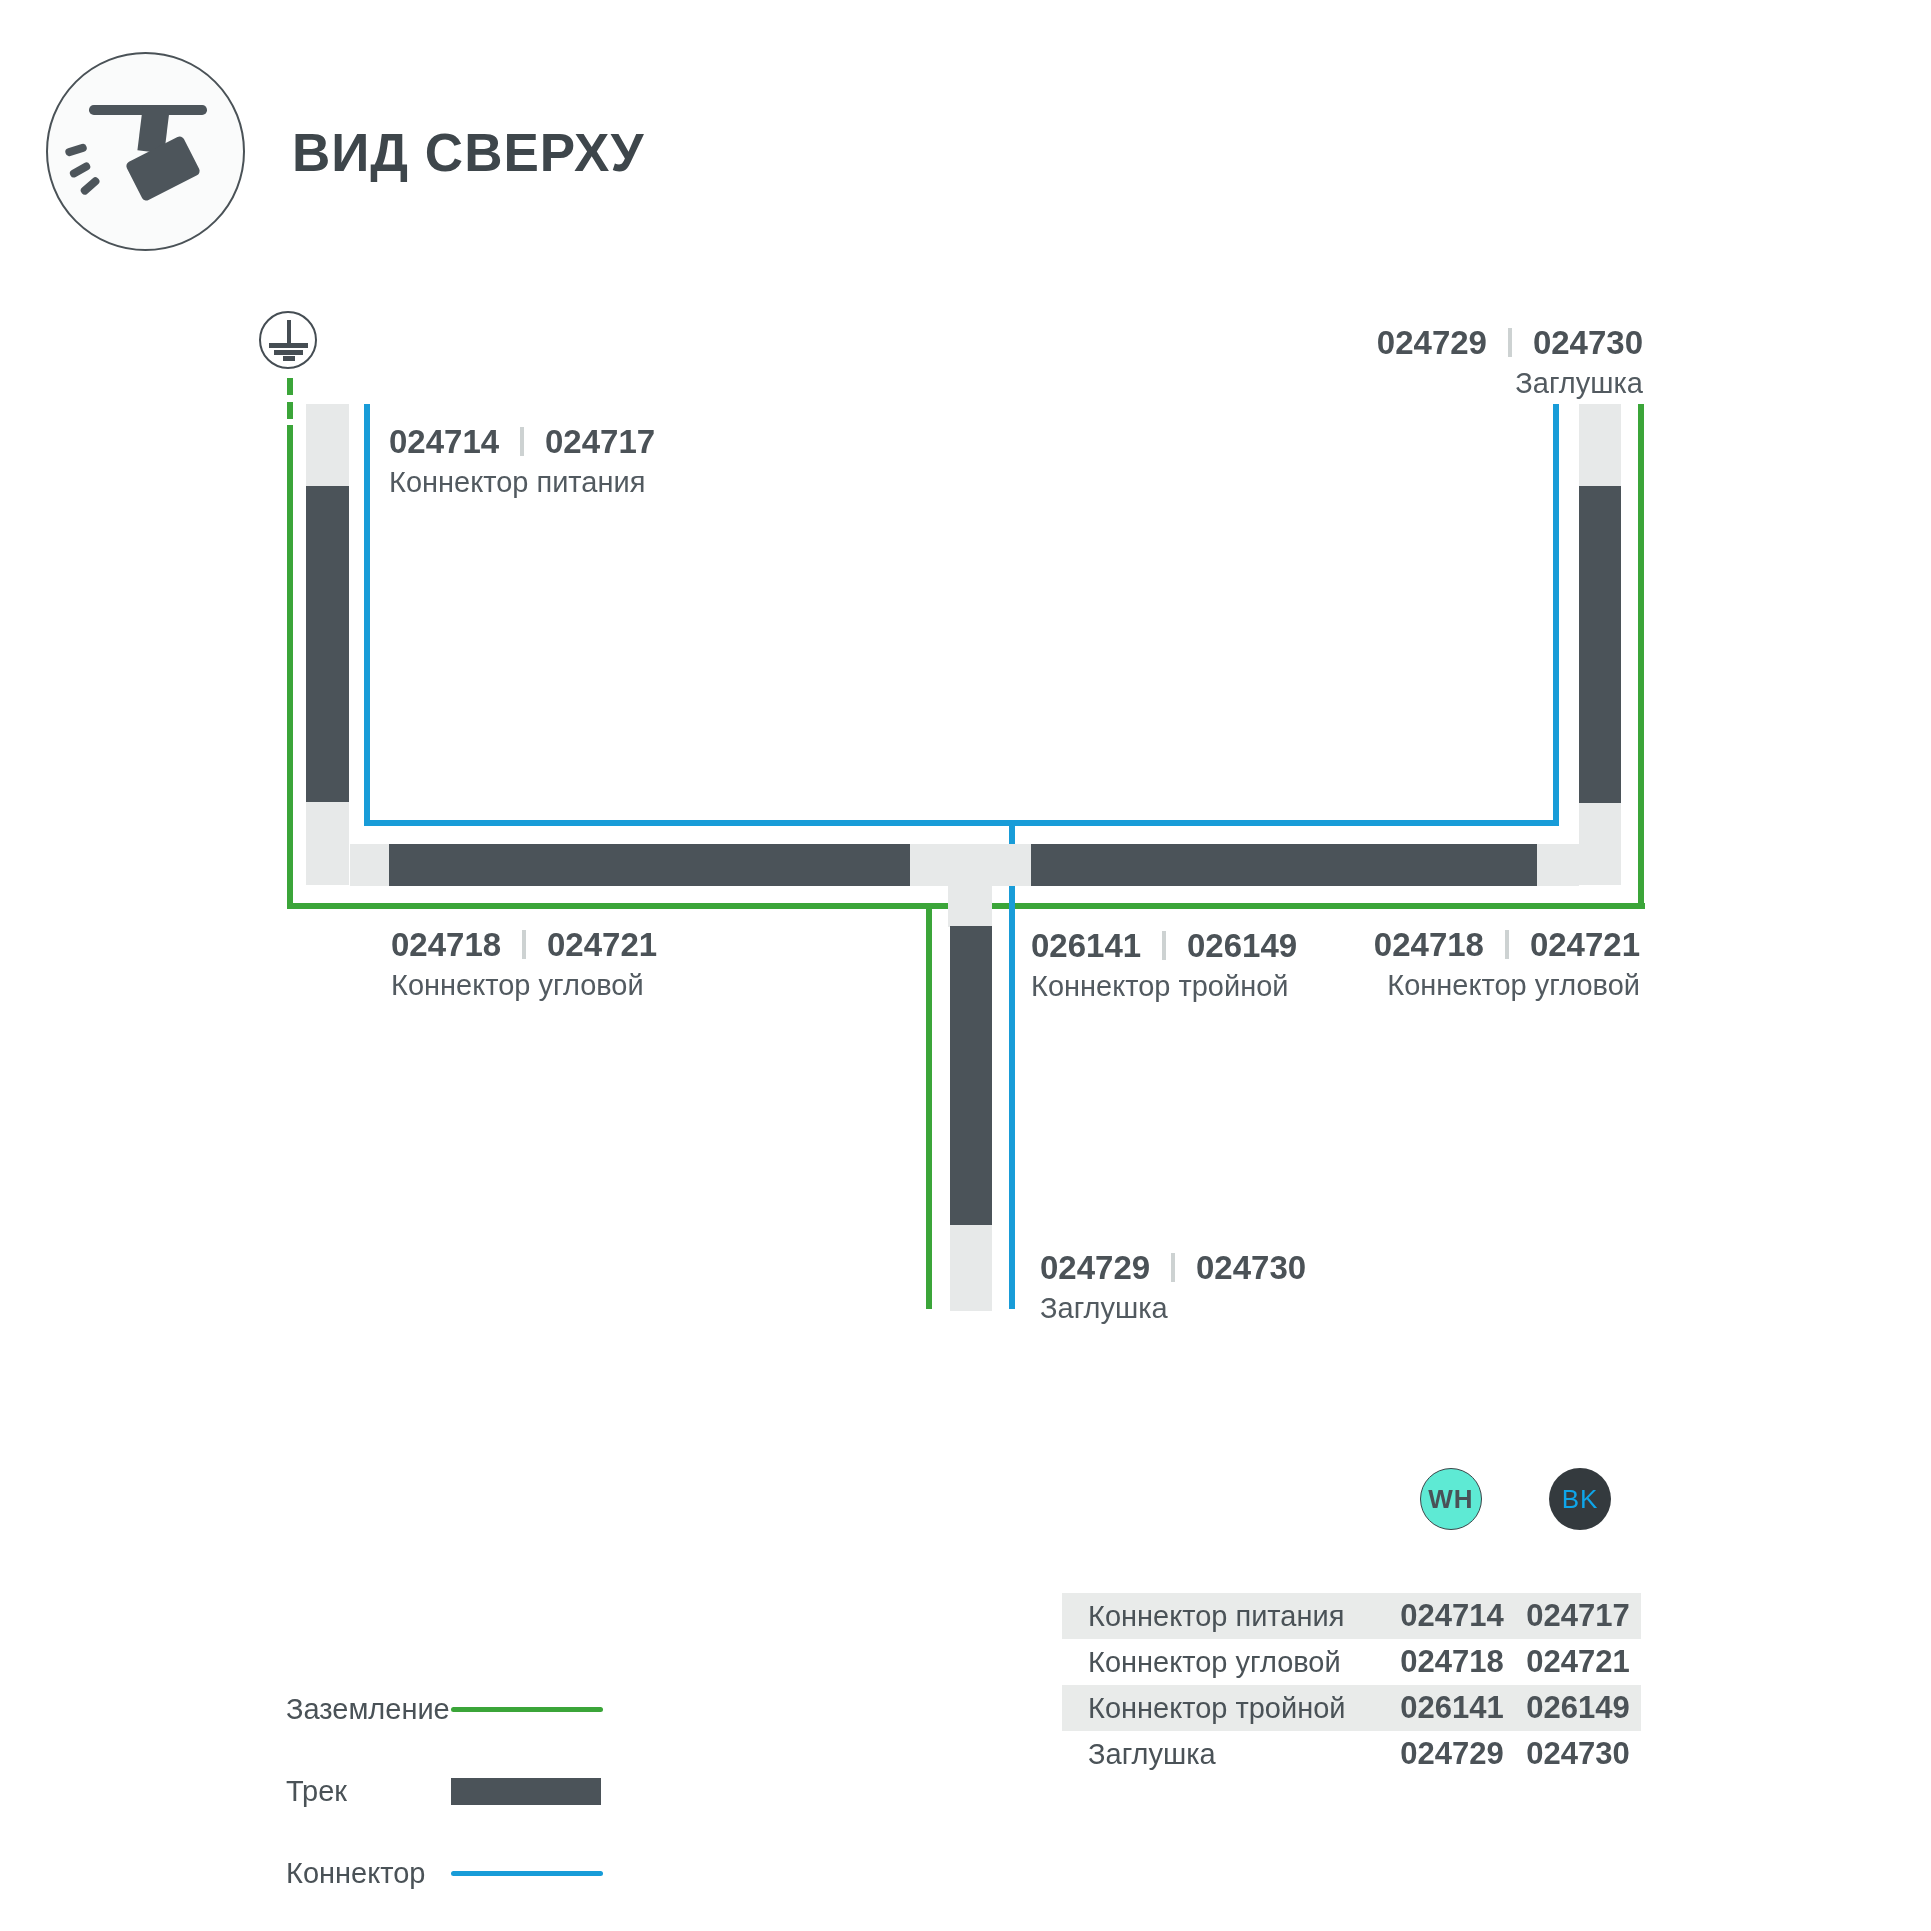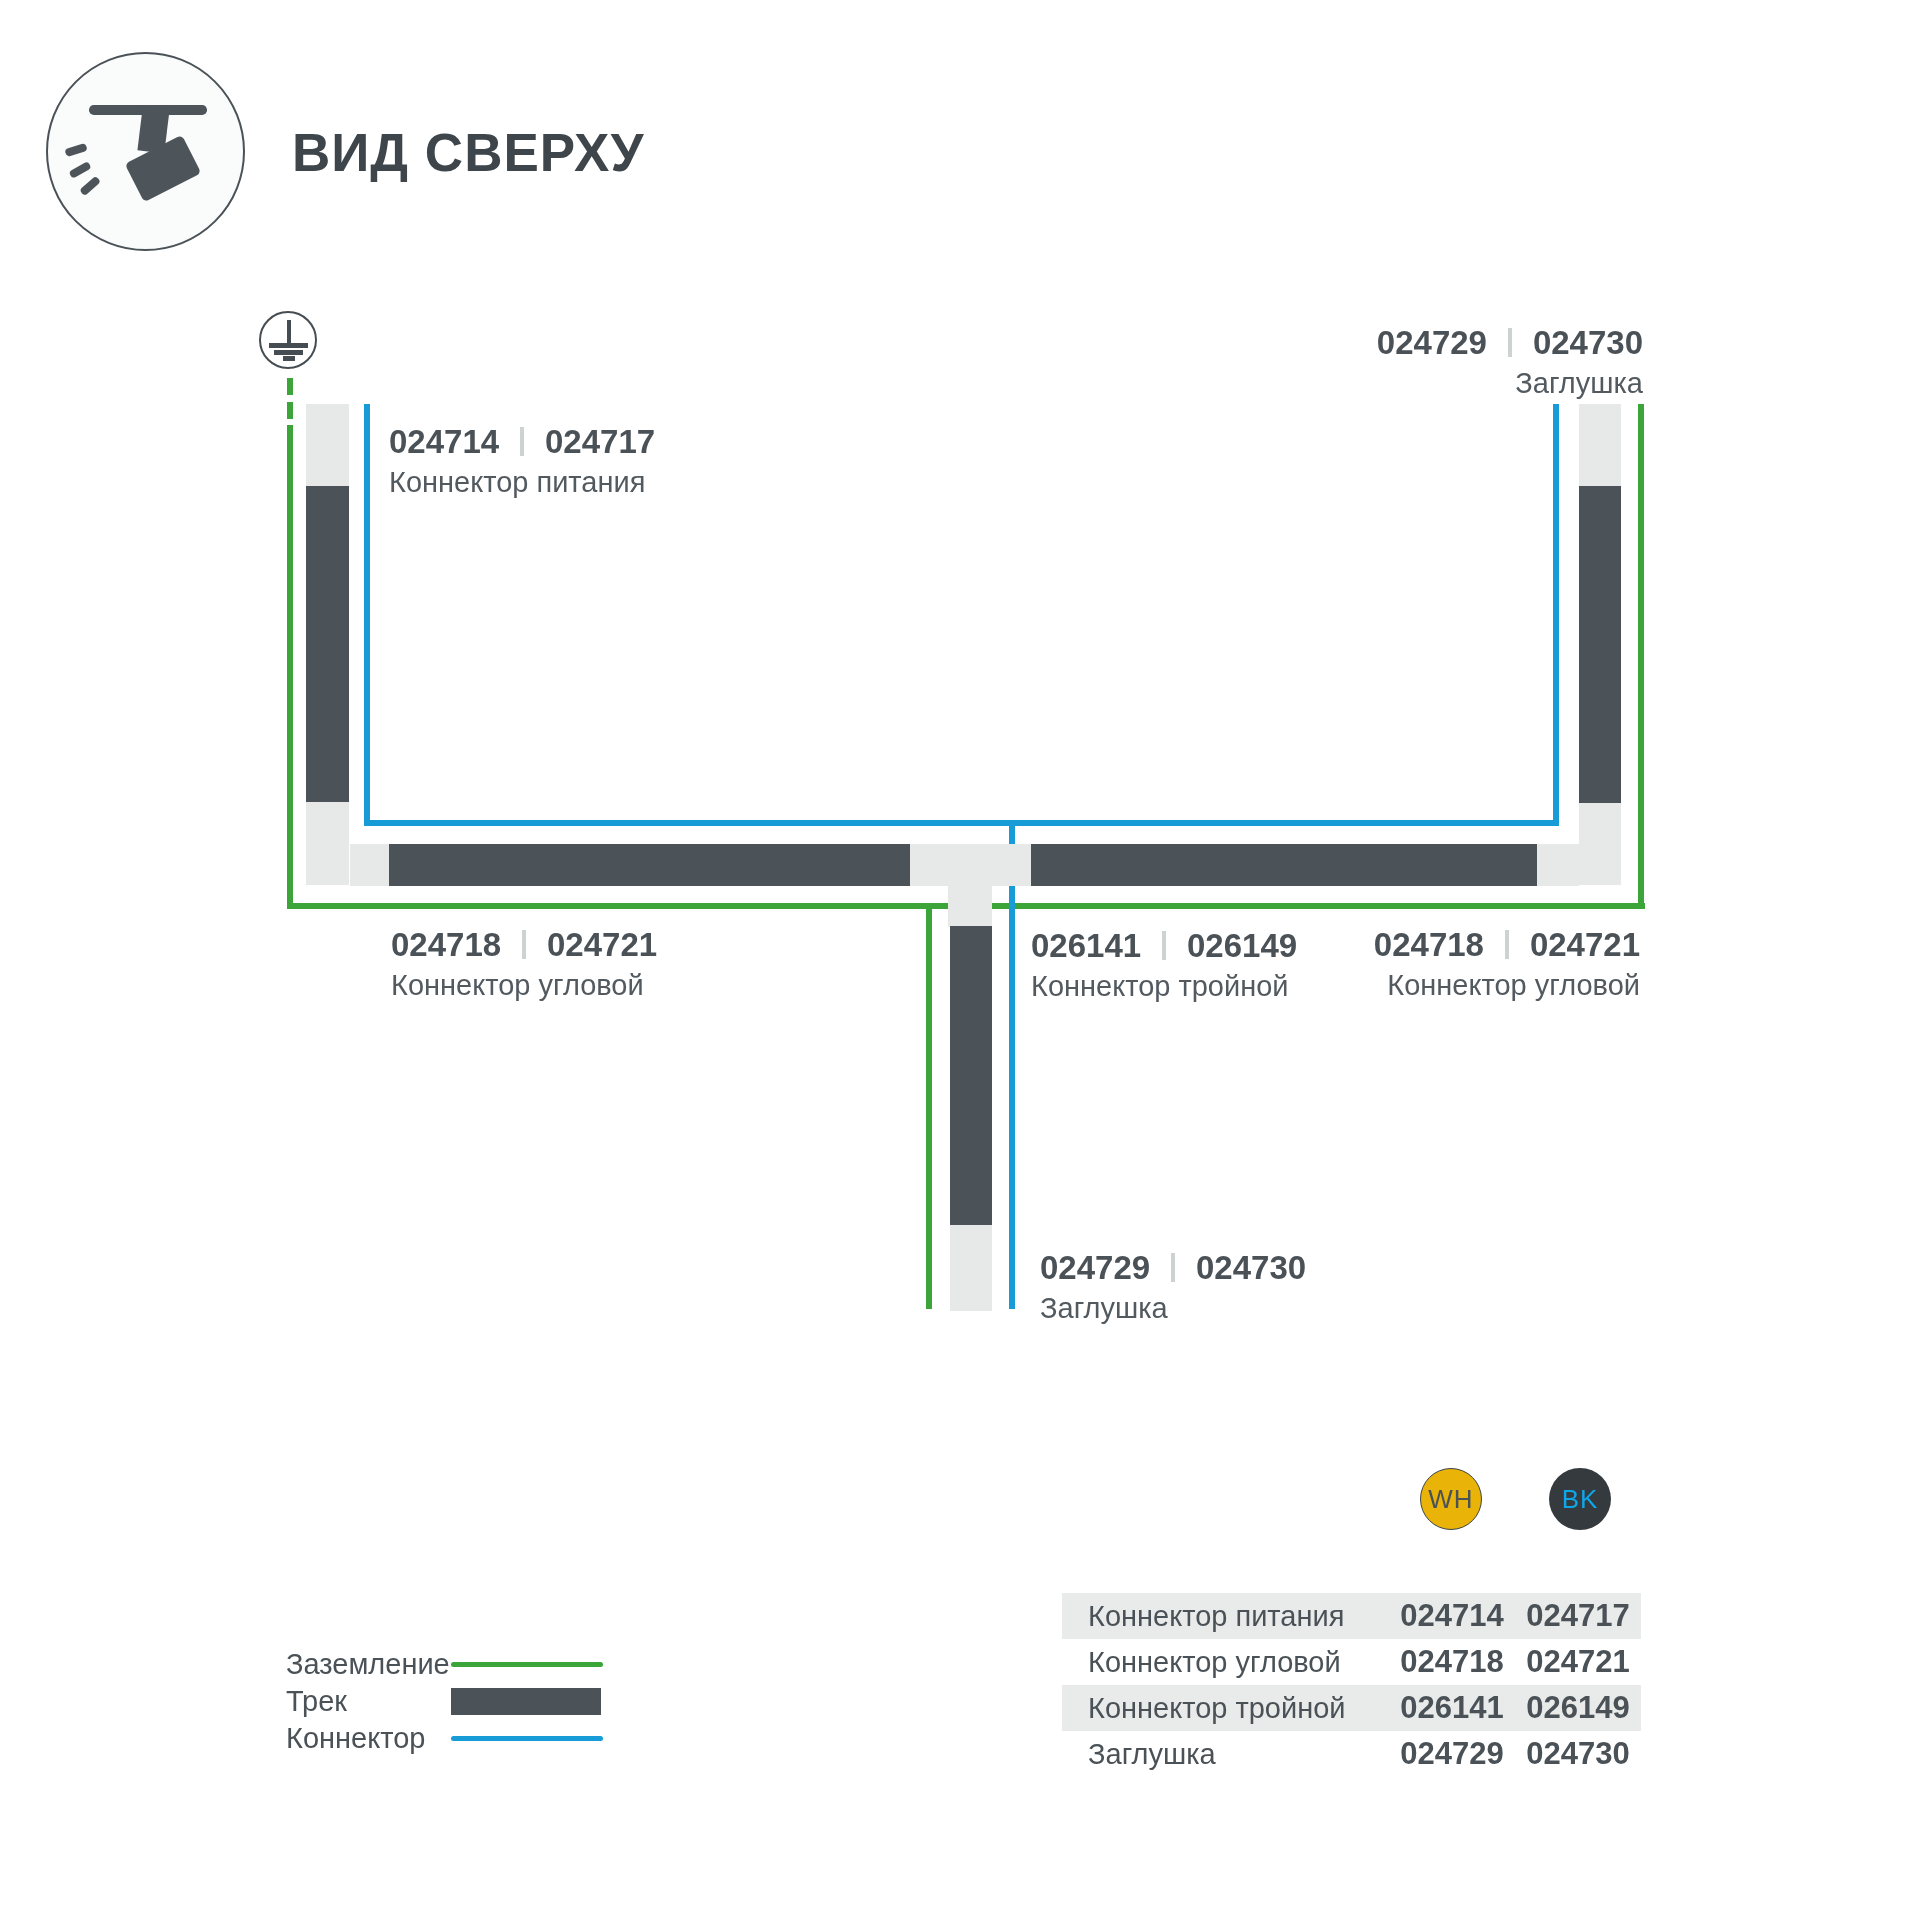--- a/index.html
+++ b/index.html
@@ -74,33 +74,33 @@
   .lab-power{left:389px;top:425px;}
   .lab-endcap-top{right:288px;top:326px;}
   .lab-corner-left{left:391px;top:928px;}
   .lab-tee{left:1031px;top:929px;}
   .lab-corner-right{right:291px;top:928px;}
   .lab-endcap-bottom{left:1040px;top:1251px;}
 
   
   .badge{width:62px;height:62px;border-radius:50%;display:flex;align-items:center;justify-content:center;
     font-size:26px;letter-spacing:1px;box-sizing:border-box;}
-  .badge-wh{left:1420px;top:1468px;background:#eab308;border:1.9px solid #3d4549;color:#4a5257;}
+  .badge-wh{left:1420px;top:1468px;background:#5eead4;border:1.9px solid #3d4549;color:#4a5257;font-weight:bold;}
   .badge-bk{left:1549px;top:1468px;background:#343a3e;color:#0ea5e9;}
 
   
   .ptable{left:1062px;top:1593px;width:579px;}
   .prow{display:flex;align-items:center;height:46px;}
   .prow.alt{background:#e9ebea;}
   .prow .rname{flex:1;padding-left:26px;font-size:29px;color:#4a5257;}
   .prow .rcode{width:126px;text-align:center;font-size:31px;font-weight:700;color:#4b5257;}
 
   
   .legend{left:286px;top:1646px;}
-  .lrow{display:flex;align-items:center;height:37px;}
+  .lrow{display:flex;align-items:center;height:37px;margin-top:45px;}
   .lrow .ltext{width:165px;font-size:29px;color:#4a5257;}
   .sw-line{width:152px;height:5.8px;border-radius:2.9px;}
   .sw-bar{width:150px;height:27px;background:#4b5359;}
 </style>
 </head>
 <body>
 
 <div id="canvas">
 
   <div class="abs hero-circle">

